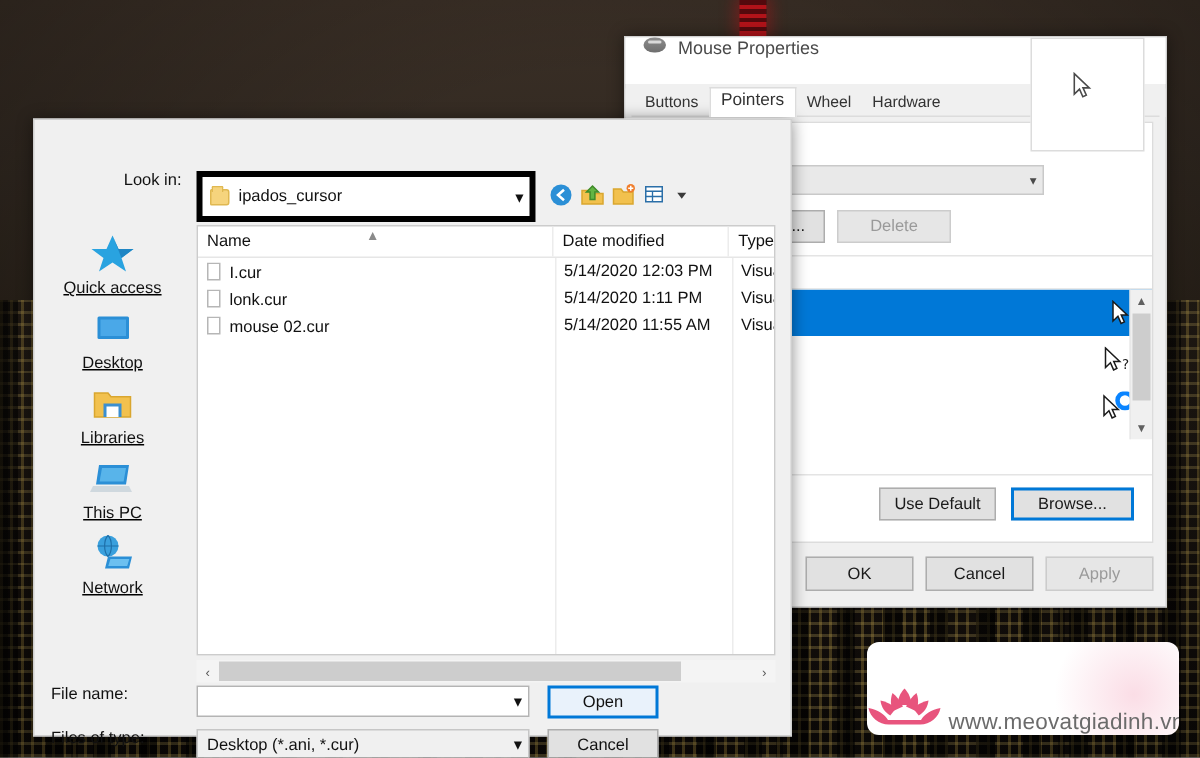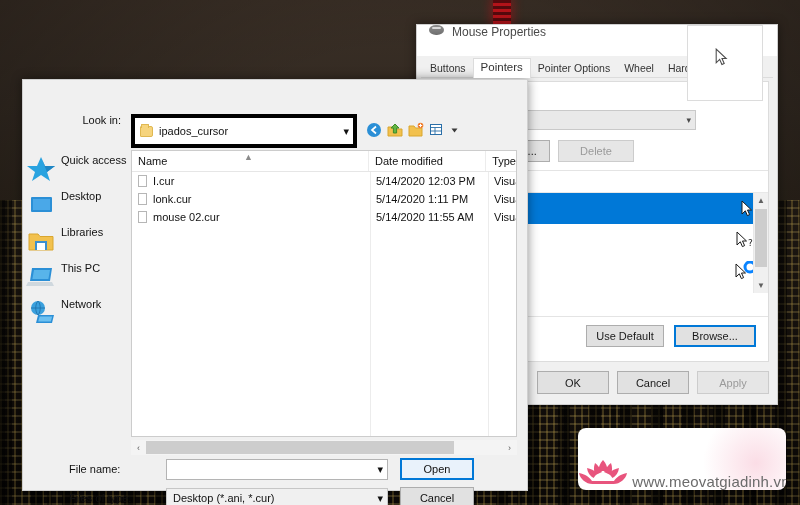--- a/index.html
+++ b/index.html
@@ -224,26 +224,26 @@
     background:#f4f4f4; display:flex; align-items:center;
   }
   .hs-arrow{ width:15px; text-align:center; font-size:9px; color:#5a5a5a; }
   .hs-track{ flex:1; height:13px; position:relative; }
   .hs-thumb{ position:absolute; left:0; top:0; width:308px; height:13px; background:#cdcdcd; }
 
   .places{
     position:absolute; left:0; top:66px; width:104px; bottom:60px;
     display:flex; flex-direction:column; align-items:center; padding-top:8px; gap:6px;
   }
-  .place{ width:100%; display:flex; flex-direction:row; gap:2px; }
+  .place{ width:100%; display:flex; flex-direction:column; align-items:center; gap:2px;text-decoration:underline; }
   .place .pl-label{ font-size:11px; color:#111; }
   .pl-ic{ width:36px; height:30px; display:flex; align-items:center; justify-content:center; }
 
   .bottom-rows{ position:absolute; left:0; right:0; top:377px; bottom:0; }
-  .brow{ display:flex; align-items:center; height:24px; margin-bottom:5px;padding-left:35px; }
+  .brow{ display:flex; height:24px; margin-bottom:5px; }
   .brow .blabel{ width:108px; text-align:left; padding-left:11px; font-size:11px; color:#111; }
   .bfield{
     width:222px; height:21px; background:#fff; border:1px solid #b4b4b4;
     display:flex; align-items:center; padding:0 4px 0 6px; font-size:11px; color:#111;
   }
   .bfield .bf-val{ flex:1; white-space:nowrap; overflow:hidden; }
   .bfield.flat{ background:#f0f0f0; border-color:#c6c6c6; }
   .bbtn{
     width:74px; height:22px; margin-left:12px; font-size:11px;
     display:flex; align-items:center; justify-content:center;
@@ -280,21 +280,20 @@
   <div class="titlebar">
     <span class="mouse-icon"></span>
     <span class="tb-title">Mouse Properties</span>
     <span class="tb-spacer"></span>
     <span class="tb-close">✕</span>
   </div>
 
   <div class="tabstrip">
     <div class="tab">Buttons</div>
     <div class="tab active">Pointers</div>
-    <div class="tab">Pointer Options</div>
     <div class="tab">Wheel</div>
     <div class="tab">Hardware</div>
   </div>
 
   <div class="mp-body">
 
     <div class="combo" id="scheme-combo">
       <span class="cb-val">stem scheme)</span>
       <span class="cb-arrow">▾</span>
     </div>

